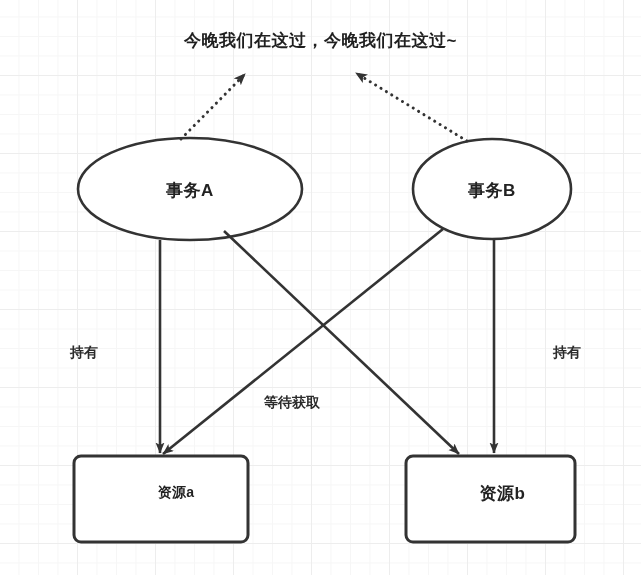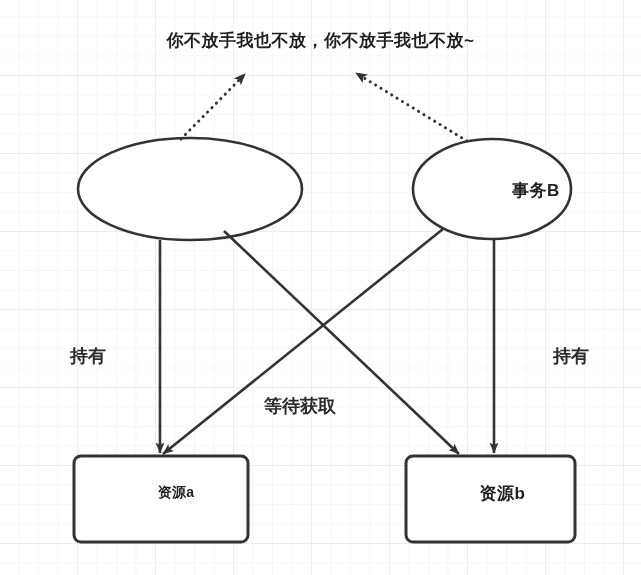--- a/index.html
+++ b/index.html
@@ -32,21 +32,21 @@
     color:#222222;
     white-space:nowrap;
     pointer-events:none;
   }
   .ellipse-label{font-size:17px;font-weight:bold;letter-spacing:0.5px;}
   .box-label-a{font-size:14px;font-weight:bold;letter-spacing:0.3px;}
   .box-label-b{font-size:17px;font-weight:bold;letter-spacing:0.5px;margin-left:12px;}
   .edge-label{
     position:absolute;
     color:#2b2b2b;
-    font-size:18px;
+    font-size:14px;
     font-weight:bold;
     white-space:nowrap;
     pointer-events:none;
   }
   .title-text{
     position:absolute;
     left:0;right:0;
     top:29px;
     text-align:center;
     font-size:17px;
@@ -85,24 +85,25 @@
 
     <line x1="224" y1="231" x2="459" y2="454" stroke="#333333" stroke-width="2.6" marker-end="url(#arrowSolid)"></line>
 
     <line x1="443" y1="229" x2="163" y2="454" stroke="#333333" stroke-width="2.6" marker-end="url(#arrowSolid)"></line>
 
     <line x1="181" y1="139" x2="245" y2="74" stroke="#333333" stroke-width="3" stroke-dasharray="0.1 6.2" stroke-linecap="round" marker-end="url(#arrowDotted)"></line>
 
     <line x1="467" y1="141" x2="356" y2="73" stroke="#333333" stroke-width="3" stroke-dasharray="0.1 6.2" stroke-linecap="round" marker-end="url(#arrowDotted)"></line>
   </svg>
 
-  <div class="title-text">你不放手我也不放，你不放手我也不放~</div>
+  <div class="title-text">今晚我们在这过，今晚我们在这过~</div>
 
+  <div class="node-label ellipse-label" style="left:78px;top:179px;width:224px;">事务A</div>
 
-  <div class="node-label ellipse-label" style="left:413px;top:179px;width:158px;margin-left:44px;">事务B</div>
+  <div class="node-label ellipse-label" style="left:413px;top:179px;width:158px;">事务B</div>
 
   <div class="node-label box-label-a" style="left:74px;top:484px;width:204px;">资源a</div>
 
   <div class="node-label box-label-b" style="left:406px;top:482px;width:169px;">资源b</div>
 
   <div class="edge-label" style="left:70px;top:344px;">持有</div>
 
   <div class="edge-label" style="left:553px;top:344px;">持有</div>
 
   <div class="edge-label" style="left:264px;top:394px;">等待获取</div>

